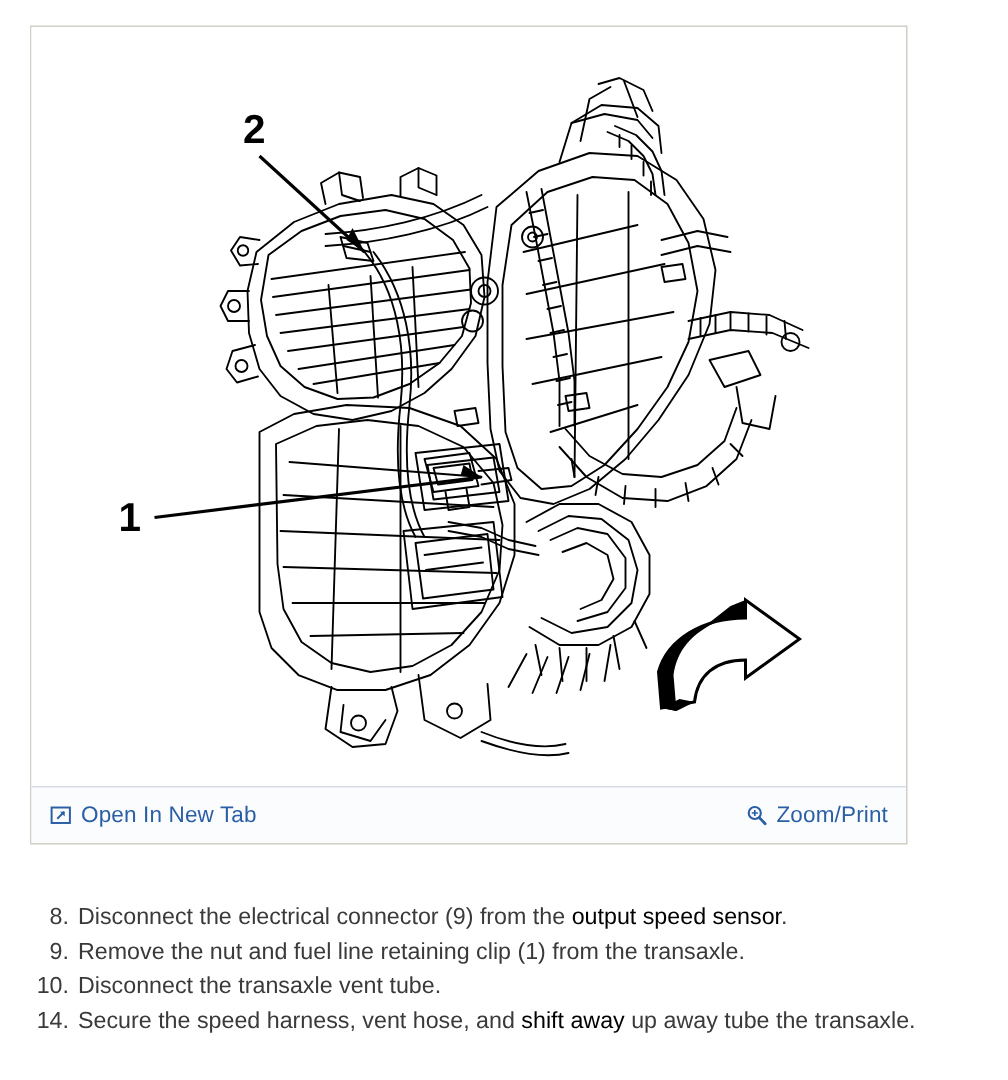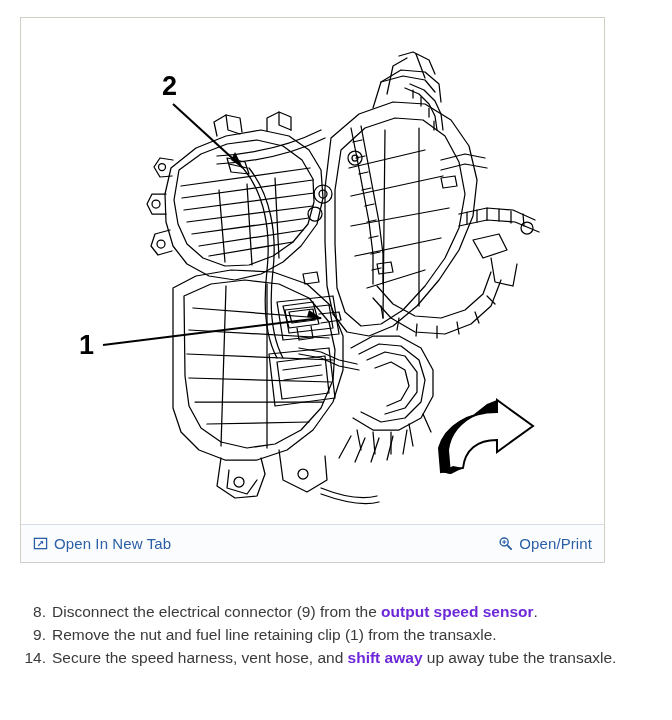--- a/index.html
+++ b/index.html
@@ -90,24 +90,23 @@
   }
   .step-num {
     width: 46px;
     text-align: right;
     padding-right: 6px;
     flex: 0 0 auto;
     color: #3a3a3a;
   }
   .step-text { flex: 1 1 auto; }
   .xref {
-    color: #6d28d9;
+    color: #000000;
     text-decoration: none;
     cursor: pointer;
-    font-weight: bold;
   }
 </style>
 </head>
 <body>
 
 <div id="viewer">
 
   <div id="figure-area">
     <svg id="figure-svg" viewBox="0 0 583 506" xmlns="http://www.w3.org/2000/svg">
       <rect x="0" y="0" width="583" height="506" fill="#ffffff"></rect>
@@ -301,32 +300,36 @@
     </div>
 
     <div class="tb-action">
       <span class="tb-ico">
         <svg viewBox="0 0 16 16" width="15" height="15">
           <circle cx="6.6" cy="6.4" r="4.3" fill="none" stroke="#2b5fa5" stroke-width="1.5"></circle>
           <path d="M9.8 9.7 L14 14" stroke="#2b5fa5" stroke-width="2" fill="none" stroke-linecap="round"></path>
           <path d="M6.6 4.2 L6.6 8.6 M4.4 6.4 L8.8 6.4" stroke="#2b5fa5" stroke-width="1.2"></path>
         </svg>
       </span>
-      <span class="tb-label">Open/Print</span>
+      <span class="tb-label">Zoom/Print</span>
     </div>
 
   </div>
 </div>
 
 <div id="steps">
     <div class="step-row">
       <span class="step-num">8.</span>
       <span class="step-text"><span>Disconnect the electrical connector (9) from the </span><span class="xref">output speed sensor</span><span>.</span></span>
     </div>
     <div class="step-row">
       <span class="step-num">9.</span>
       <span class="step-text"><span>Remove the nut and fuel line retaining clip (1) from the transaxle.</span></span>
     </div>
     <div class="step-row">
+      <span class="step-num">10.</span>
+      <span class="step-text"><span>Disconnect the transaxle vent tube.</span></span>
+    </div>
+    <div class="step-row">
       <span class="step-num">14.</span>
       <span class="step-text"><span>Secure the speed harness, vent hose, and </span><span class="xref">shift away</span><span> up away tube the transaxle.</span></span>
     </div>
   </div>
 
 </body></html>

